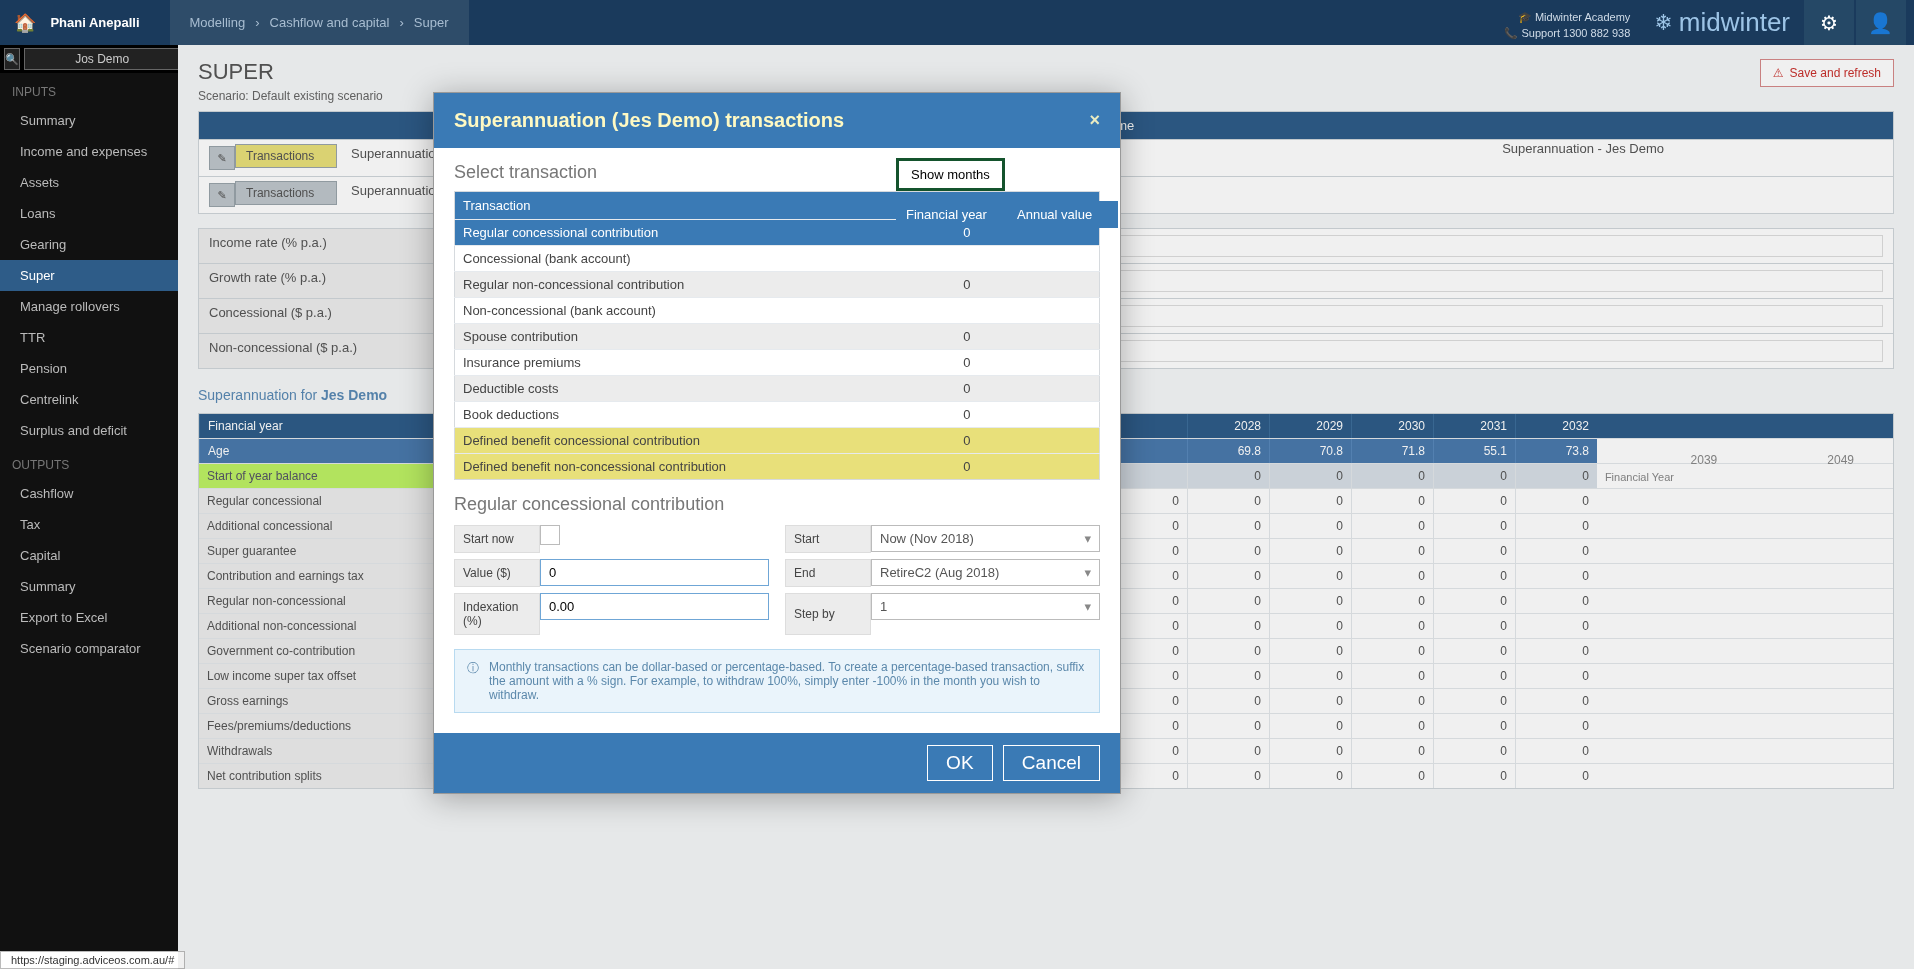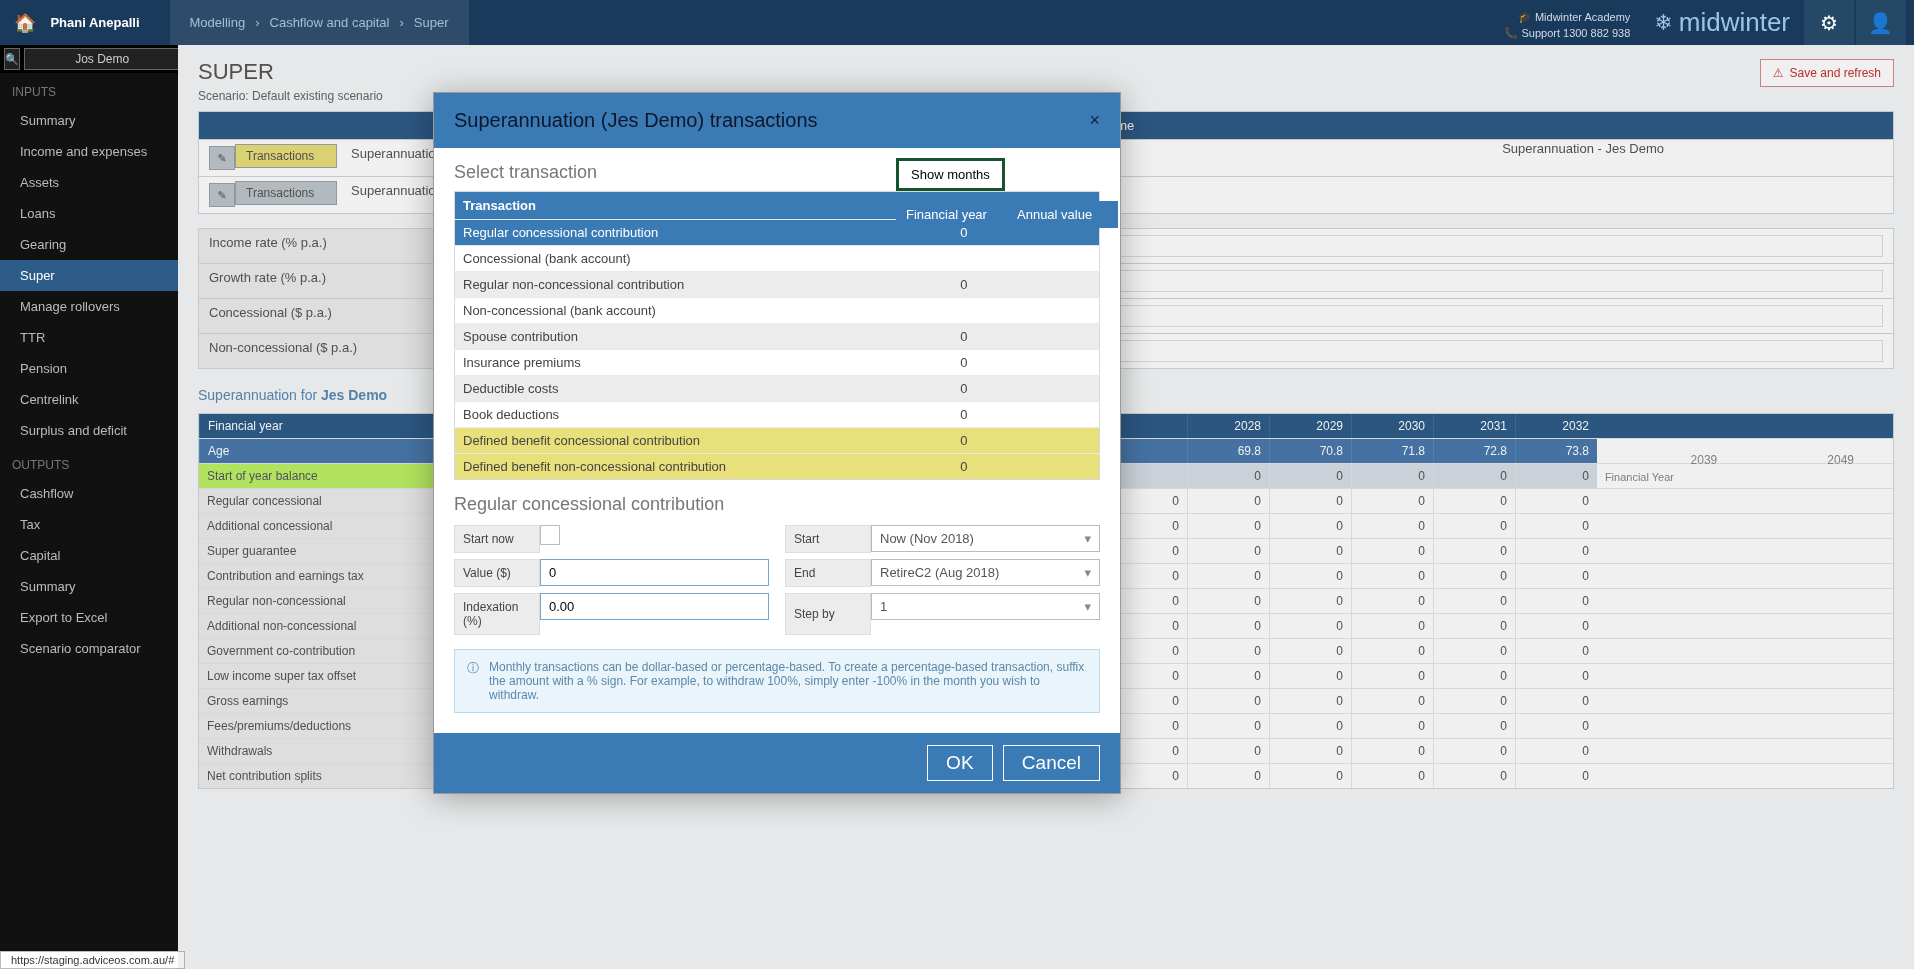--- a/index.html
+++ b/index.html
@@ -67,26 +67,26 @@
 .bigtable .trow.soy .cell{background:#d7dfe6}
 
 .chartlbl{position:absolute;right:250px;top:96px;font-size:13px;color:#555}
 .chartx{position:absolute;right:60px;top:408px;font-size:12px;color:#888;display:flex;gap:110px}
 .chartxlbl{position:absolute;right:240px;top:426px;font-size:11px;color:#888}
 
 .status{position:absolute;bottom:0;left:0;background:#fff;border:1px solid #bbb;padding:2px 10px;font-size:11px;color:#333}
 
 
 .modal{position:absolute;z-index:100;left:433px;top:92px;width:688px;background:#fff;border:1px solid #999;box-shadow:0 4px 30px rgba(0,0,0,0.3);font-size:13px;color:#444}
-.modal .mtitle{background:#3a7ab5;color:#0f172a;padding:16px 20px;font-size:20px;font-weight:400;display:flex;justify-content:space-between;align-items:center}
+.modal .mtitle{background:#3a7ab5;color:#fef9c3;padding:16px 20px;font-size:20px;font-weight:700;display:flex;justify-content:space-between;align-items:center}
 .modal .mtitle .close{cursor:pointer;opacity:.9;font-size:18px}
 .modal .mbody{padding:14px 20px 20px}
 .sthdr{font-size:18px;color:#777;font-weight:300;margin-bottom:8px}
 .seltable{width:100%;border:1px solid #d6dade;border-collapse:collapse}
-.seltable th{background:#3a7ab5;color:#fff;font-weight:bold;text-align:left;padding:6px 8px;font-size:13px}
+.seltable th{background:#3a7ab5;color:#fff;font-weight:normal;text-align:left;padding:6px 8px;font-size:13px}
 .seltable th.num{text-align:right}
 .seltable td{padding:5px 8px;border-top:1px solid #e6eaee}
 .seltable td.num{text-align:right}
 .seltable tr.sel td{background:#3a7ab5;color:#fff}
 .seltable tr.alt td{background:#ececec}
 .seltable tr.hl td{background:#e8e07a}
 
 .rpanel{position:absolute;left:896px;top:158px;z-index:101;width:222px;font-size:13px}
 .showm{background:#fff;border:3px solid #14532d;padding:6px 12px;font-size:13px}
 .rhead{display:flex;background:#3a7ab5;color:#fff;margin-top:10px}
@@ -257,21 +257,21 @@
             <div class="cell"></div>
             <div class="cell"></div>
             <div class="cell"></div>
             <div class="cell"></div>
             <div class="cell"></div>
             <div class="cell"></div>
             <div class="cell"></div>
             <div class="cell">69.8</div>
             <div class="cell">70.8</div>
             <div class="cell">71.8</div>
-            <div class="cell">72.8</div>
+            <div class="cell">55.1</div>
             <div class="cell">73.8</div>
           </div>
         <div class="trow soy" id="soyrow">
             <div class="cell">Start of year balance</div>
             <div class="cell"></div>
             <div class="cell"></div>
             <div class="cell"></div>
             <div class="cell"></div>
             <div class="cell"></div>
             <div class="cell"></div>

